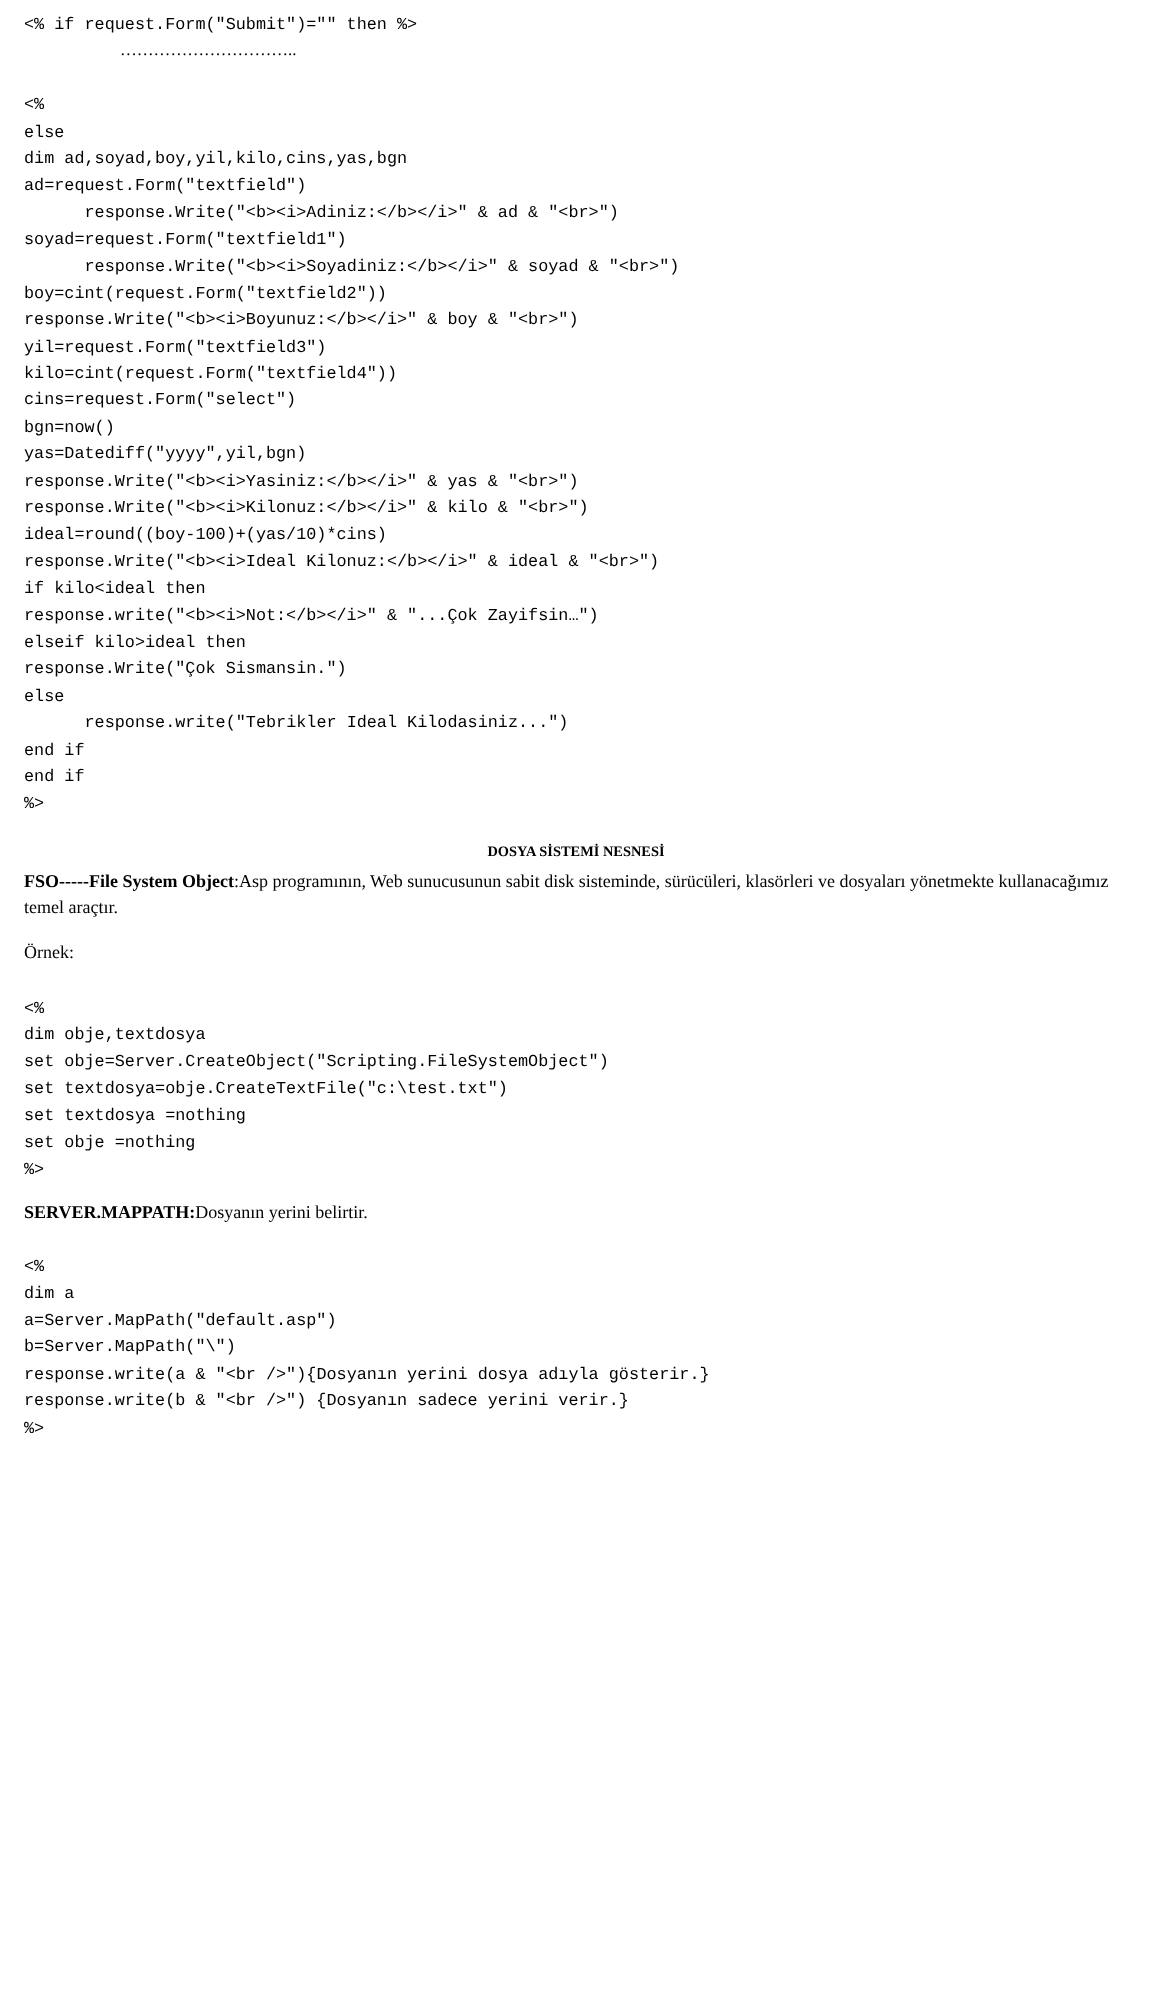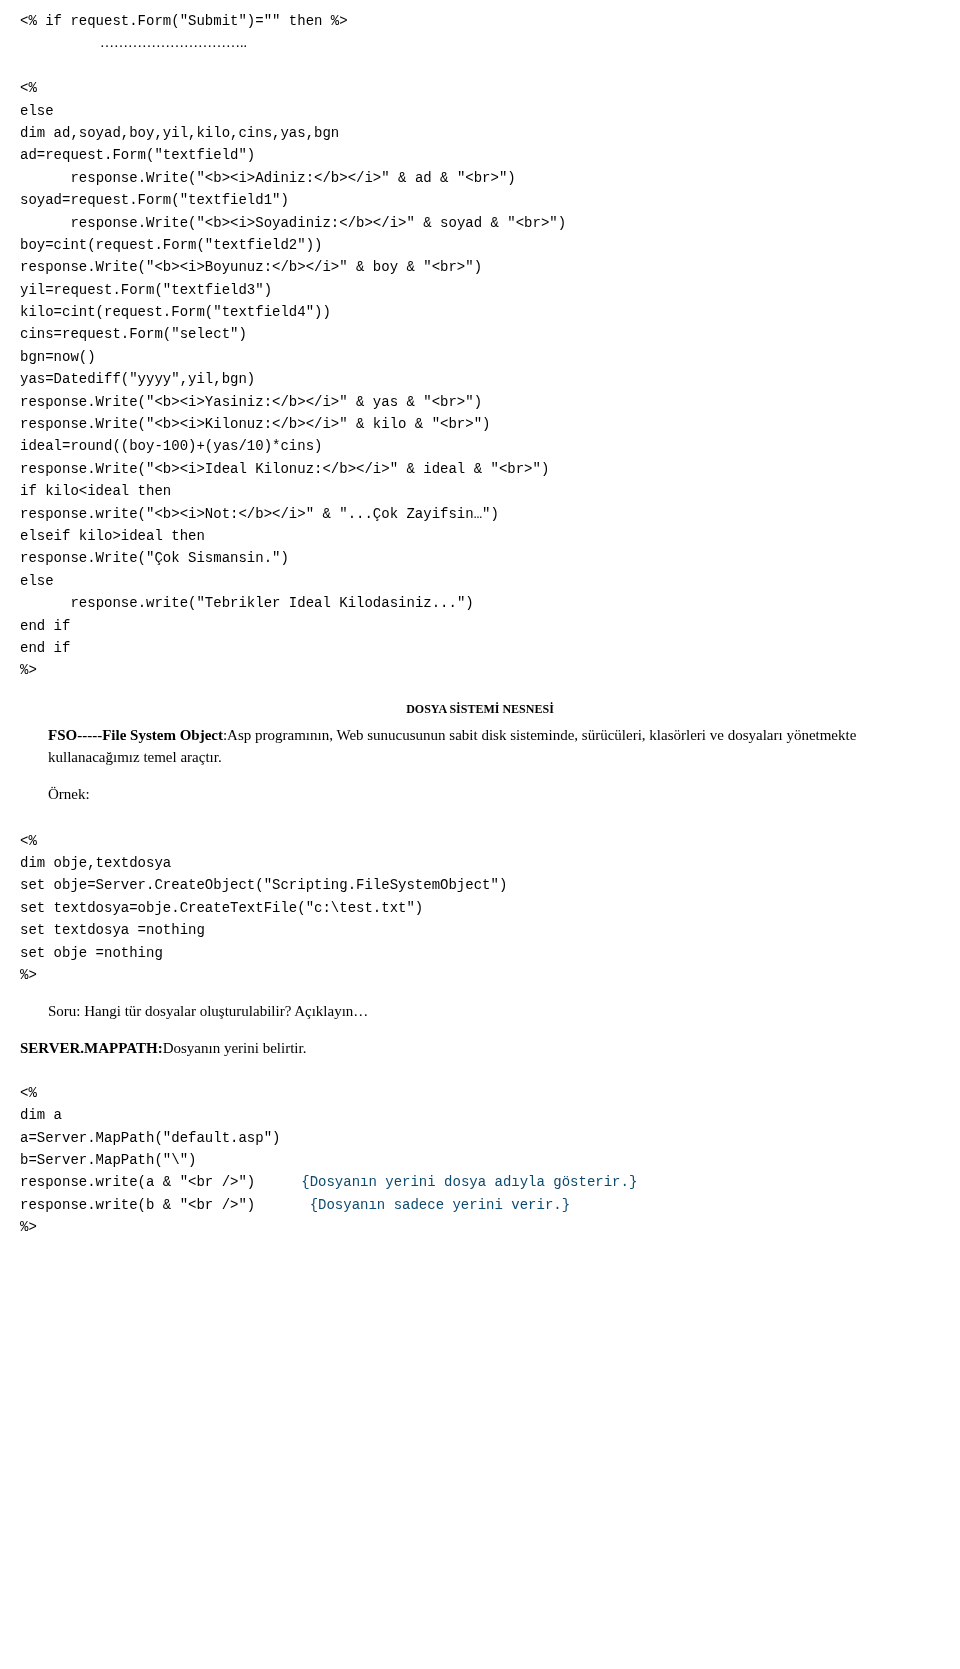--- a/index.html
+++ b/index.html
@@ -36,38 +36,36 @@
     .fso-line {
       font-size: 15px;
       margin-bottom: 4px;
     }
     .fso-bold {
       font-weight: bold;
     }
     .body-text {
       font-size: 15px;
       margin-bottom: 8px;
-      margin-left: 28px;
     }
     .example-label {
       margin-top: 14px;
       margin-bottom: 2px;
     }
     .question-line {
       margin-top: 14px;
       margin-bottom: 4px;
     }
     .server-mappath {
       margin-top: 14px;
       margin-bottom: 0;
       font-size: 15px;
     }
     .red-text {
-      color: #0c4a6e;
-      margin-left: 46px;
+      color: #000000;
     }
     .mappath-bold {
       font-weight: bold;
     }
   </style>
 </head>
 <body>
 
 <div>
 
@@ -118,23 +116,20 @@
 
   <div class="code-block">
 &lt;%
 dim obje,textdosya
 set obje=Server.CreateObject("Scripting.FileSystemObject")
 set textdosya=obje.CreateTextFile("c:\test.txt")
 set textdosya =nothing
 set obje =nothing
 %&gt;</div>
 
-  <div class="body-text question-line">
-    <span>Soru: Hangi tür dosyalar oluşturulabilir? Açıklayın…</span>
-  </div>
 
   <div class="server-mappath">
     <span class="mappath-bold">SERVER.MAPPATH:</span><span>Dosyanın yerini belirtir.</span>
   </div>
 
 
   <div class="code-block">
 &lt;%
 dim a
 a=Server.MapPath("default.asp")

